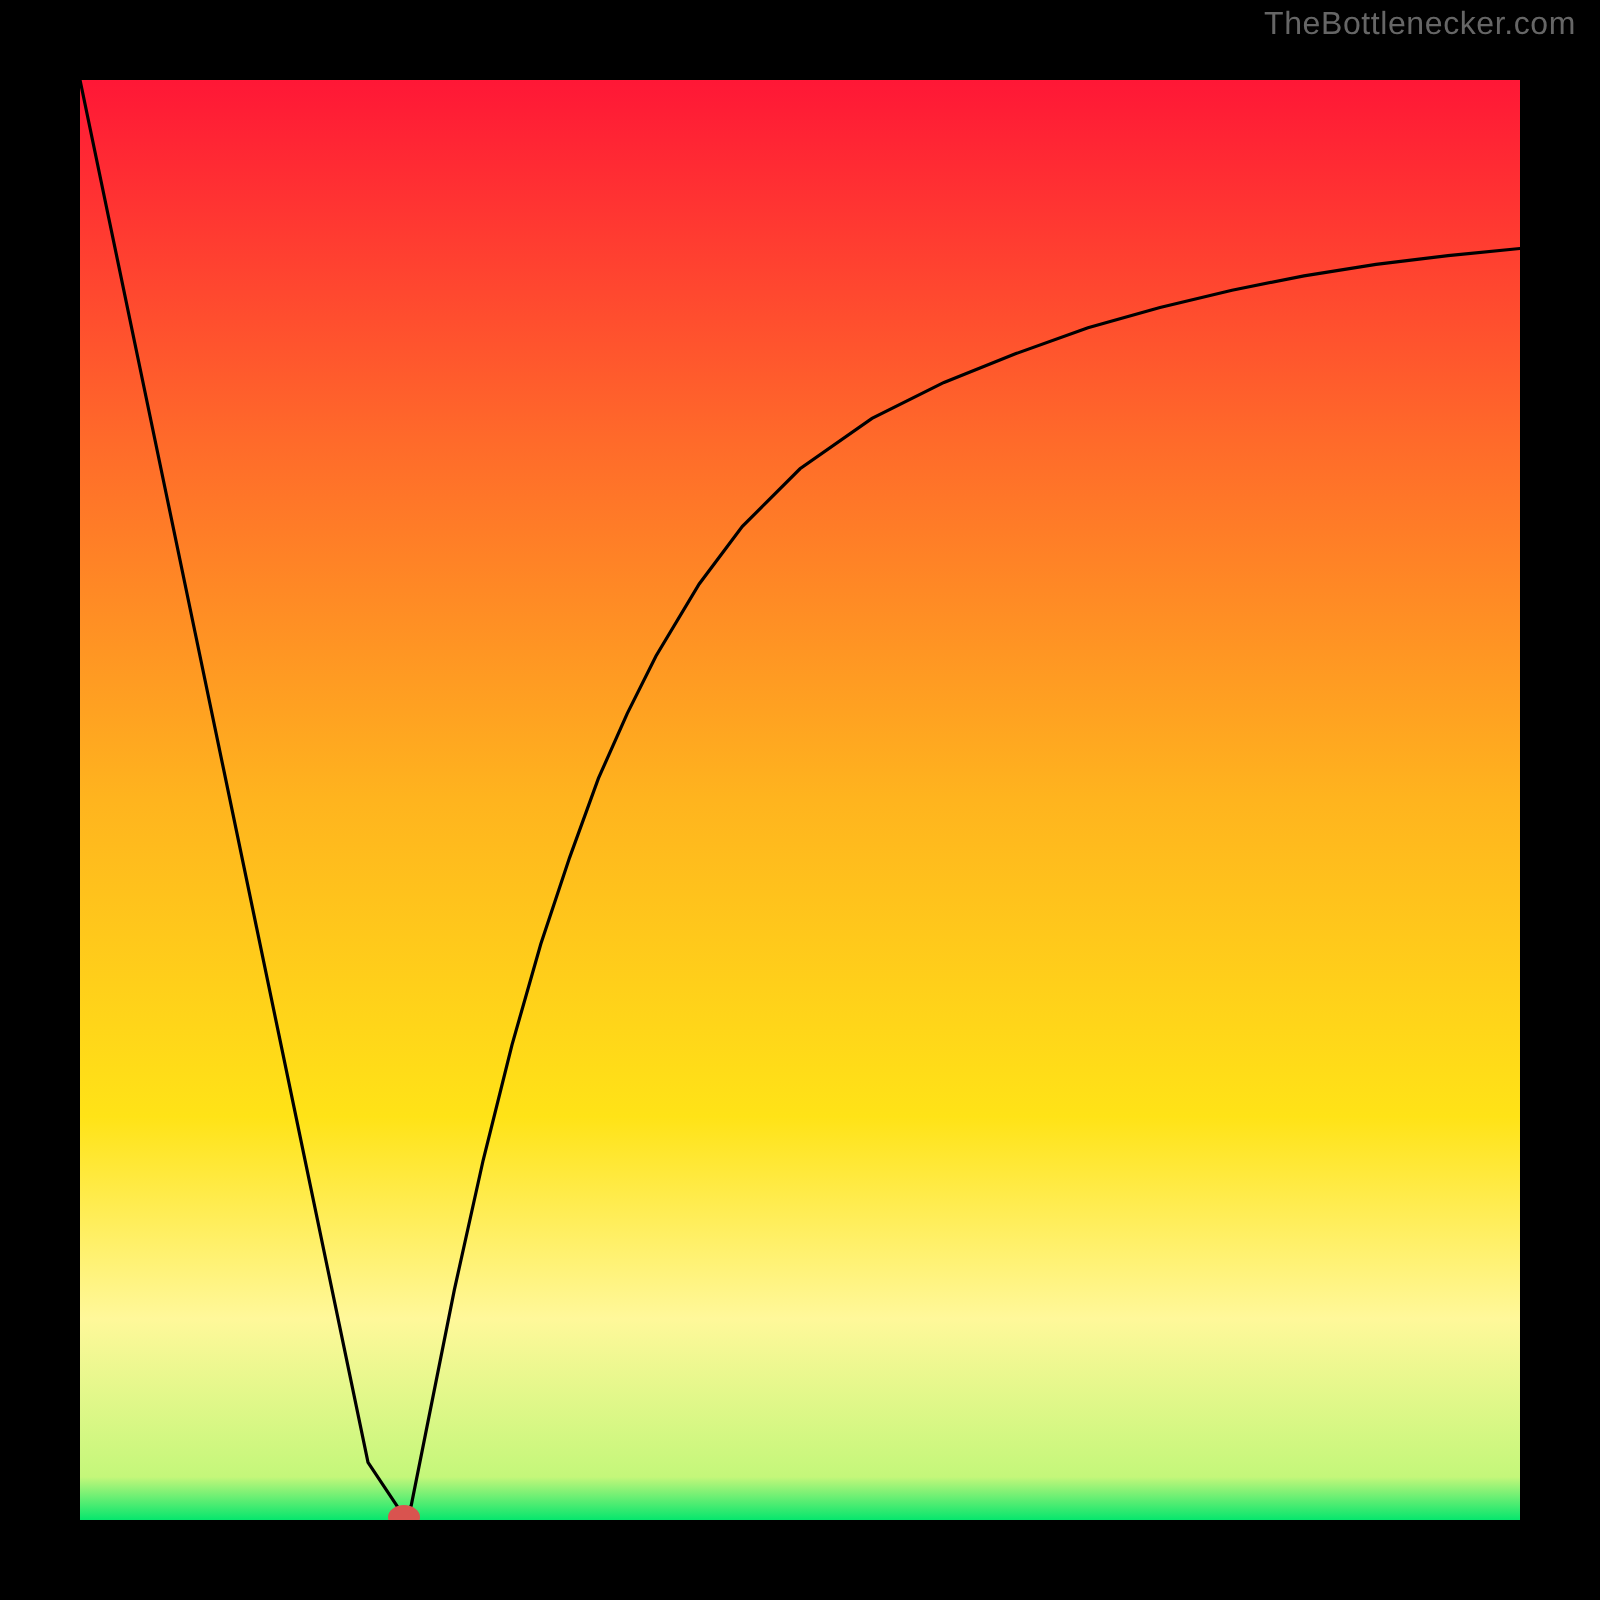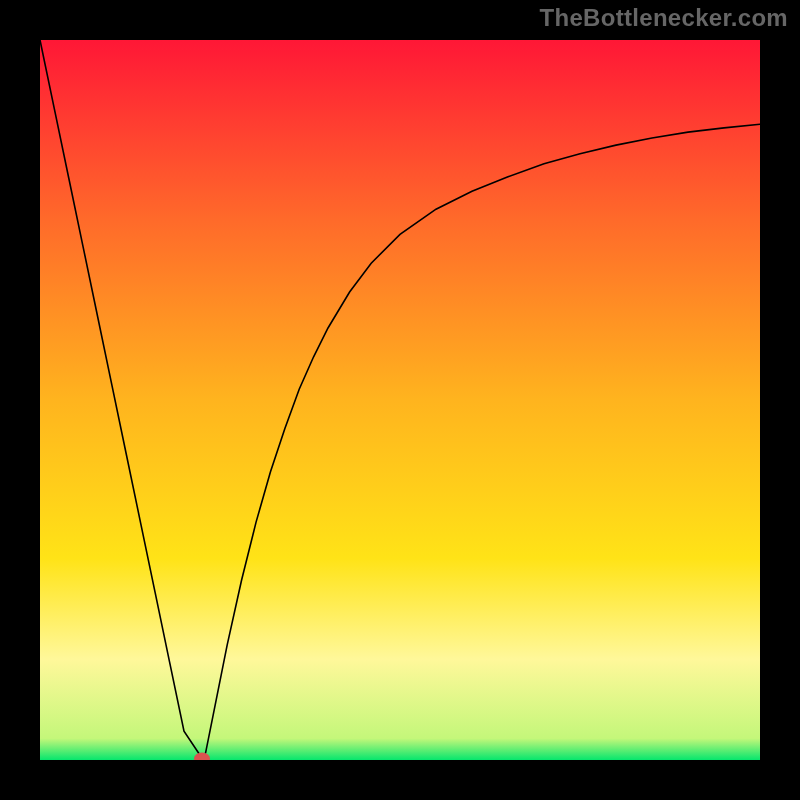--- a/index.html
+++ b/index.html
@@ -37,22 +37,22 @@
     top: 0;
     width: 100%;
     height: 100%;
     pointer-events: none;
   }
   .watermark {
     position: absolute;
     top: 4px;
     right: 12px;
     color: #666;
-    font-size: 24px;
-    font-weight: 700;
+    font-size: 16px;
+    font-weight: 400;
     letter-spacing: 0.3px;
   }
   .curve-path {
     fill: none;
     stroke: #000;
     stroke-width: 1.6;
     stroke-linecap: round;
   }
   .marker {
     fill: #d9534f;

